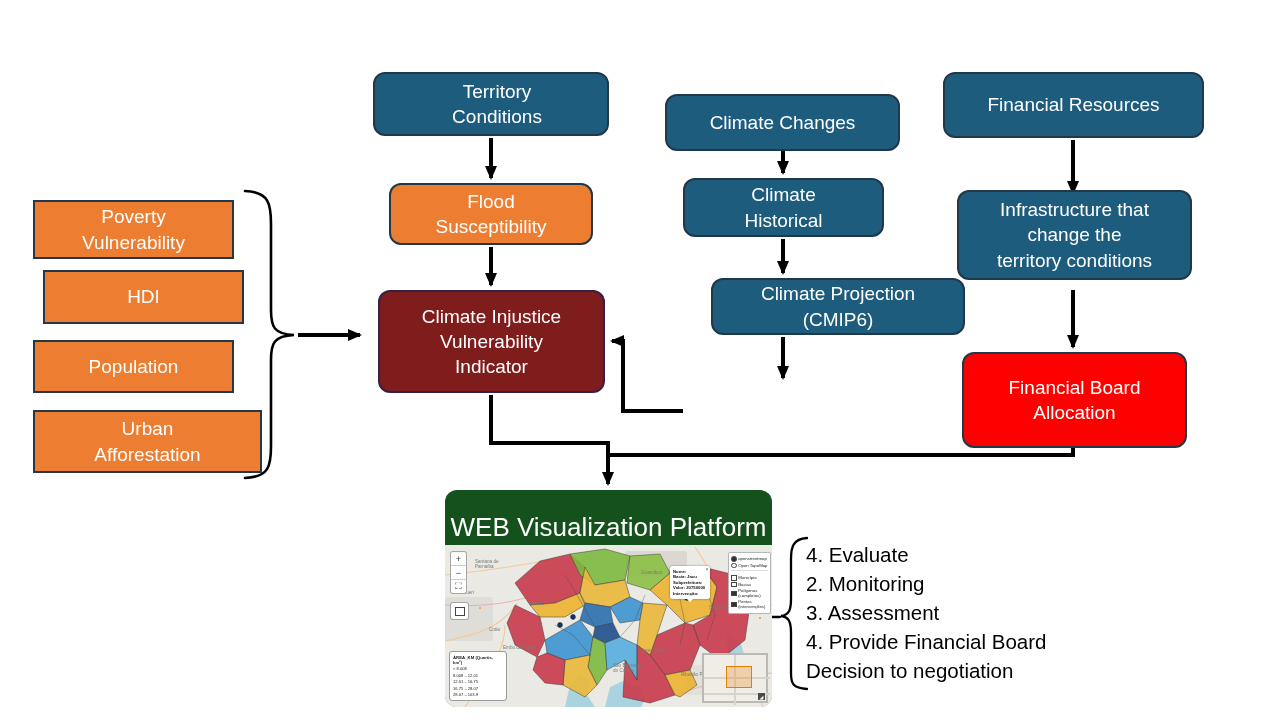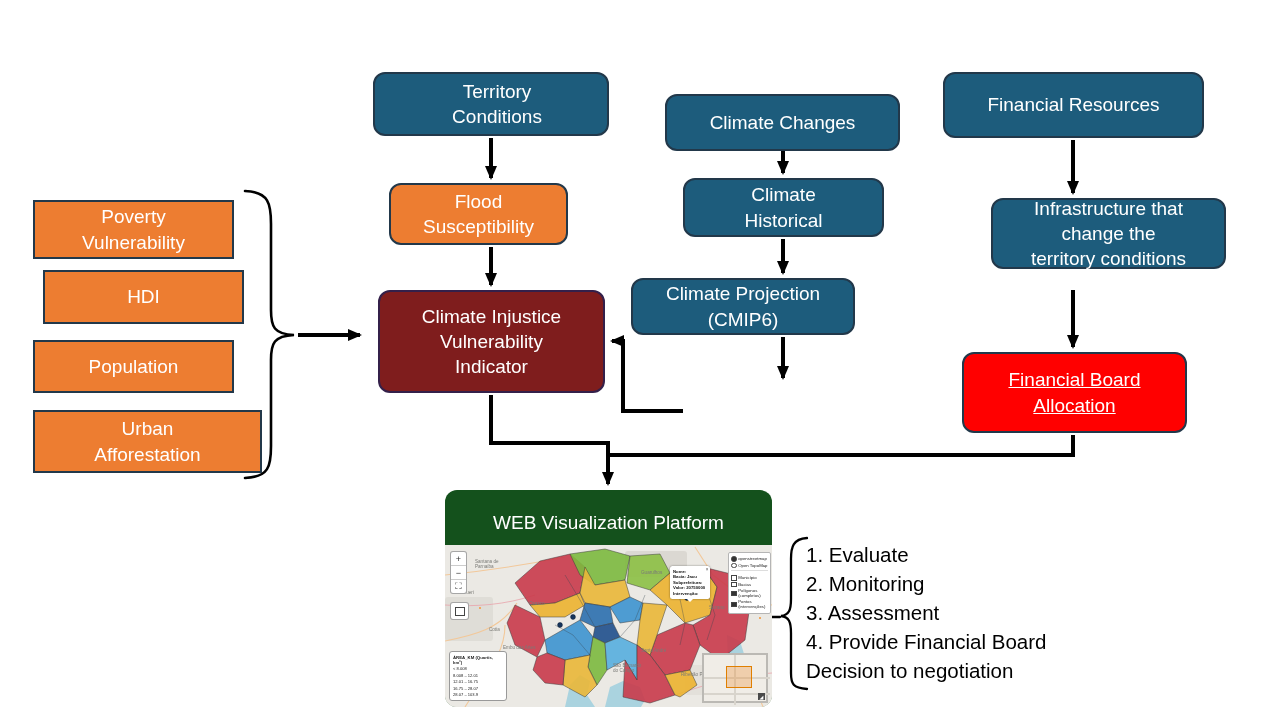--- a/index.html
+++ b/index.html
@@ -11,21 +11,21 @@
        white-space:pre-line;font-size:19px;line-height:1.32;box-sizing:border-box;}
   .teal{background:#1d5c7c;}
   .orange{background:#ED7D31;}
   .purple{background:#7f1d1d;border-color:#34204a;}
   .red{background:#ff0000;border-color:#22384a;}
   .inputbox{border-radius:0;border-width:2px;}
   
   .platform{position:absolute;left:445px;top:490px;width:327px;height:217px;z-index:2;
             background:#14511c;border-radius:12px;overflow:hidden;}
   .platform-title{position:absolute;left:0;top:22px;width:100%;text-align:center;color:#fff;
-                  font-size:19px;}
+                  font-size:26px;}
   .map{position:absolute;left:0;top:55px;width:327px;height:162px;background:#ebe9e4;cursor:grab;}
   .map svg{position:absolute;left:0;top:0;}
   .map-label{position:absolute;font-size:4.6px;color:#7a7a76;white-space:pre-line;line-height:1.15;z-index:3;}
   .zoomctl{position:absolute;left:5px;top:6px;width:15px;background:#fff;border:1.5px solid rgba(0,0,0,.35);
            border-radius:3px;z-index:4;}
   .zoomctl .cell{height:13px;display:flex;align-items:center;justify-content:center;font-size:9px;
                  color:#333;border-bottom:1px solid #ccc;}
   .zoomctl .cell:last-child{border-bottom:none;}
   .layerbtn{position:absolute;left:5px;top:57px;width:17px;height:16px;background:#fff;
             border:1.5px solid rgba(0,0,0,.35);border-radius:3px;z-index:4;
@@ -91,33 +91,33 @@
                C789,617 791,622 791,633 L791,673 C791,684 793,688 807,689" stroke-width="2.3"></path>
       <line x1="771" y1="617" x2="780" y2="617" stroke-width="2.3"></line>
     </g>
   </svg>
 
   <div class="box teal" style="left:373px;top:72px;width:236px;height:64px;padding-left:12px;">Territory
 Conditions</div>
   <div class="box teal" style="left:665px;top:78px;width:235px;height:57px;margin-top:16px;">Climate Changes</div>
   <div class="box teal" style="left:943px;top:72px;width:261px;height:66px;text-align:center;">Financial Resources</div>
 
-  <div class="box orange" style="left:389px;top:183px;width:179px;height:62px;">Flood
+  <div class="box orange" style="left:389px;top:183px;width:204px;height:62px;">Flood
 Susceptibility</div>
   <div class="box teal" style="left:683px;top:178px;width:201px;height:59px;">Climate
 Historical</div>
-  <div class="box teal" style="left:957px;top:198px;width:235px;height:71px;margin-left:34px;">Infrastructure that
+  <div class="box teal" style="left:957px;top:190px;width:235px;height:90px;">Infrastructure that
 change the
 territory conditions</div>
   <div class="box purple" style="left:378px;top:290px;width:227px;height:103px;">Climate Injustice
 Vulnerability
 Indicator</div>
-  <div class="box teal" style="left:631px;top:278px;width:224px;height:57px;">Climate Projection
+  <div class="box teal" style="left:711px;top:278px;width:254px;height:57px;">Climate Projection
 (CMIP6)</div>
-  <div class="box red" style="left:962px;top:352px;width:225px;height:81px;text-decoration:underline;">Financial Board
+  <div class="box red" style="left:962px;top:352px;width:225px;height:96px;">Financial Board
 Allocation</div>
 
   <div class="box orange inputbox" style="left:33px;top:200px;width:201px;height:59px;">Poverty
 Vulnerability</div>
   <div class="box orange inputbox" style="left:43px;top:270px;width:201px;height:54px;">HDI</div>
   <div class="box orange inputbox" style="left:33px;top:340px;width:201px;height:53px;">Population</div>
   <div class="box orange inputbox" style="left:33px;top:410px;width:229px;height:63px;">Urban
 Afforestation</div>
 
   <div class="platform">
@@ -270,20 +270,20 @@
         <div class="mm-road" style="left:0;top:22px;width:66px;height:2px;"></div>
         <div class="mm-road" style="left:30px;top:0;width:2px;height:50px;"></div>
         <div class="mm-road" style="left:0;top:38px;width:66px;height:1.5px;"></div>
         <div class="mm-hl"></div>
         <span class="mm-toggle">◢</span>
       </div>
     </div>
   </div>
 
   <div class="outcomes">
-    <div>1. Evaluate</div>
+    <div>4. Evaluate</div>
     <div>2. Monitoring</div>
     <div>3. Assessment</div>
     <div>4. Provide Financial Board</div>
     <div>Decision to negotiation</div>
   </div>
 
 </div>
 
 </body></html>

